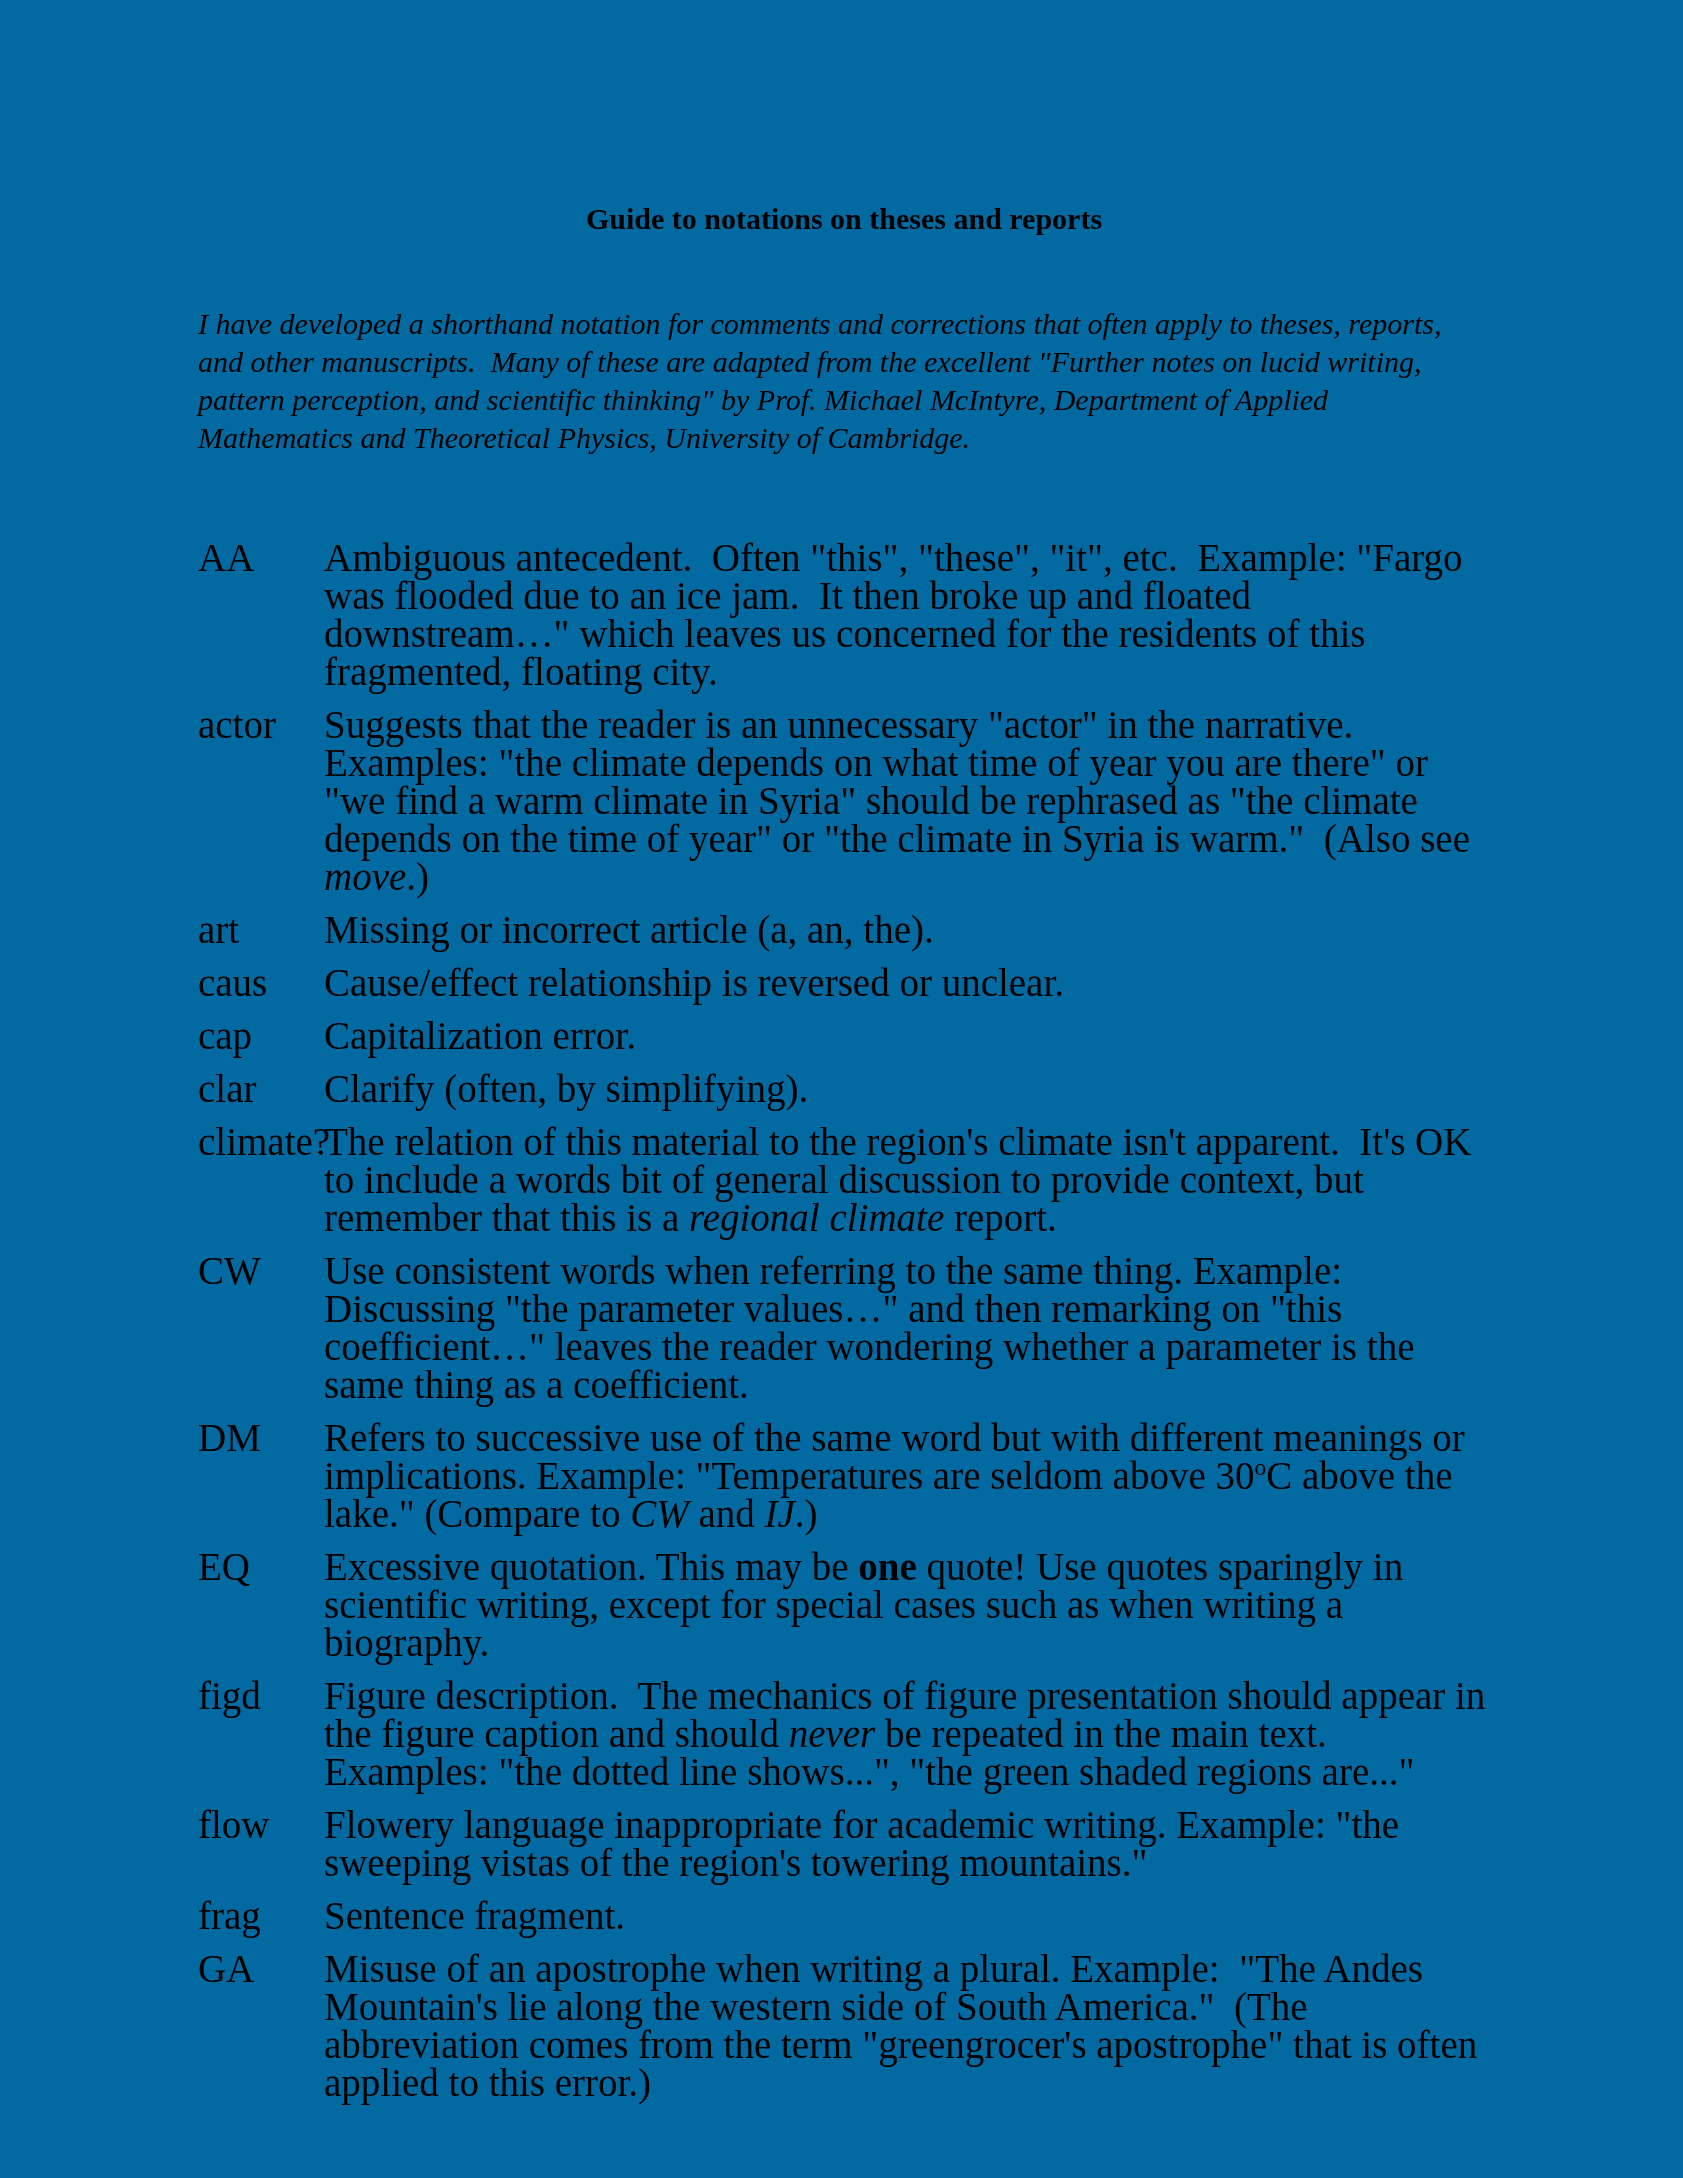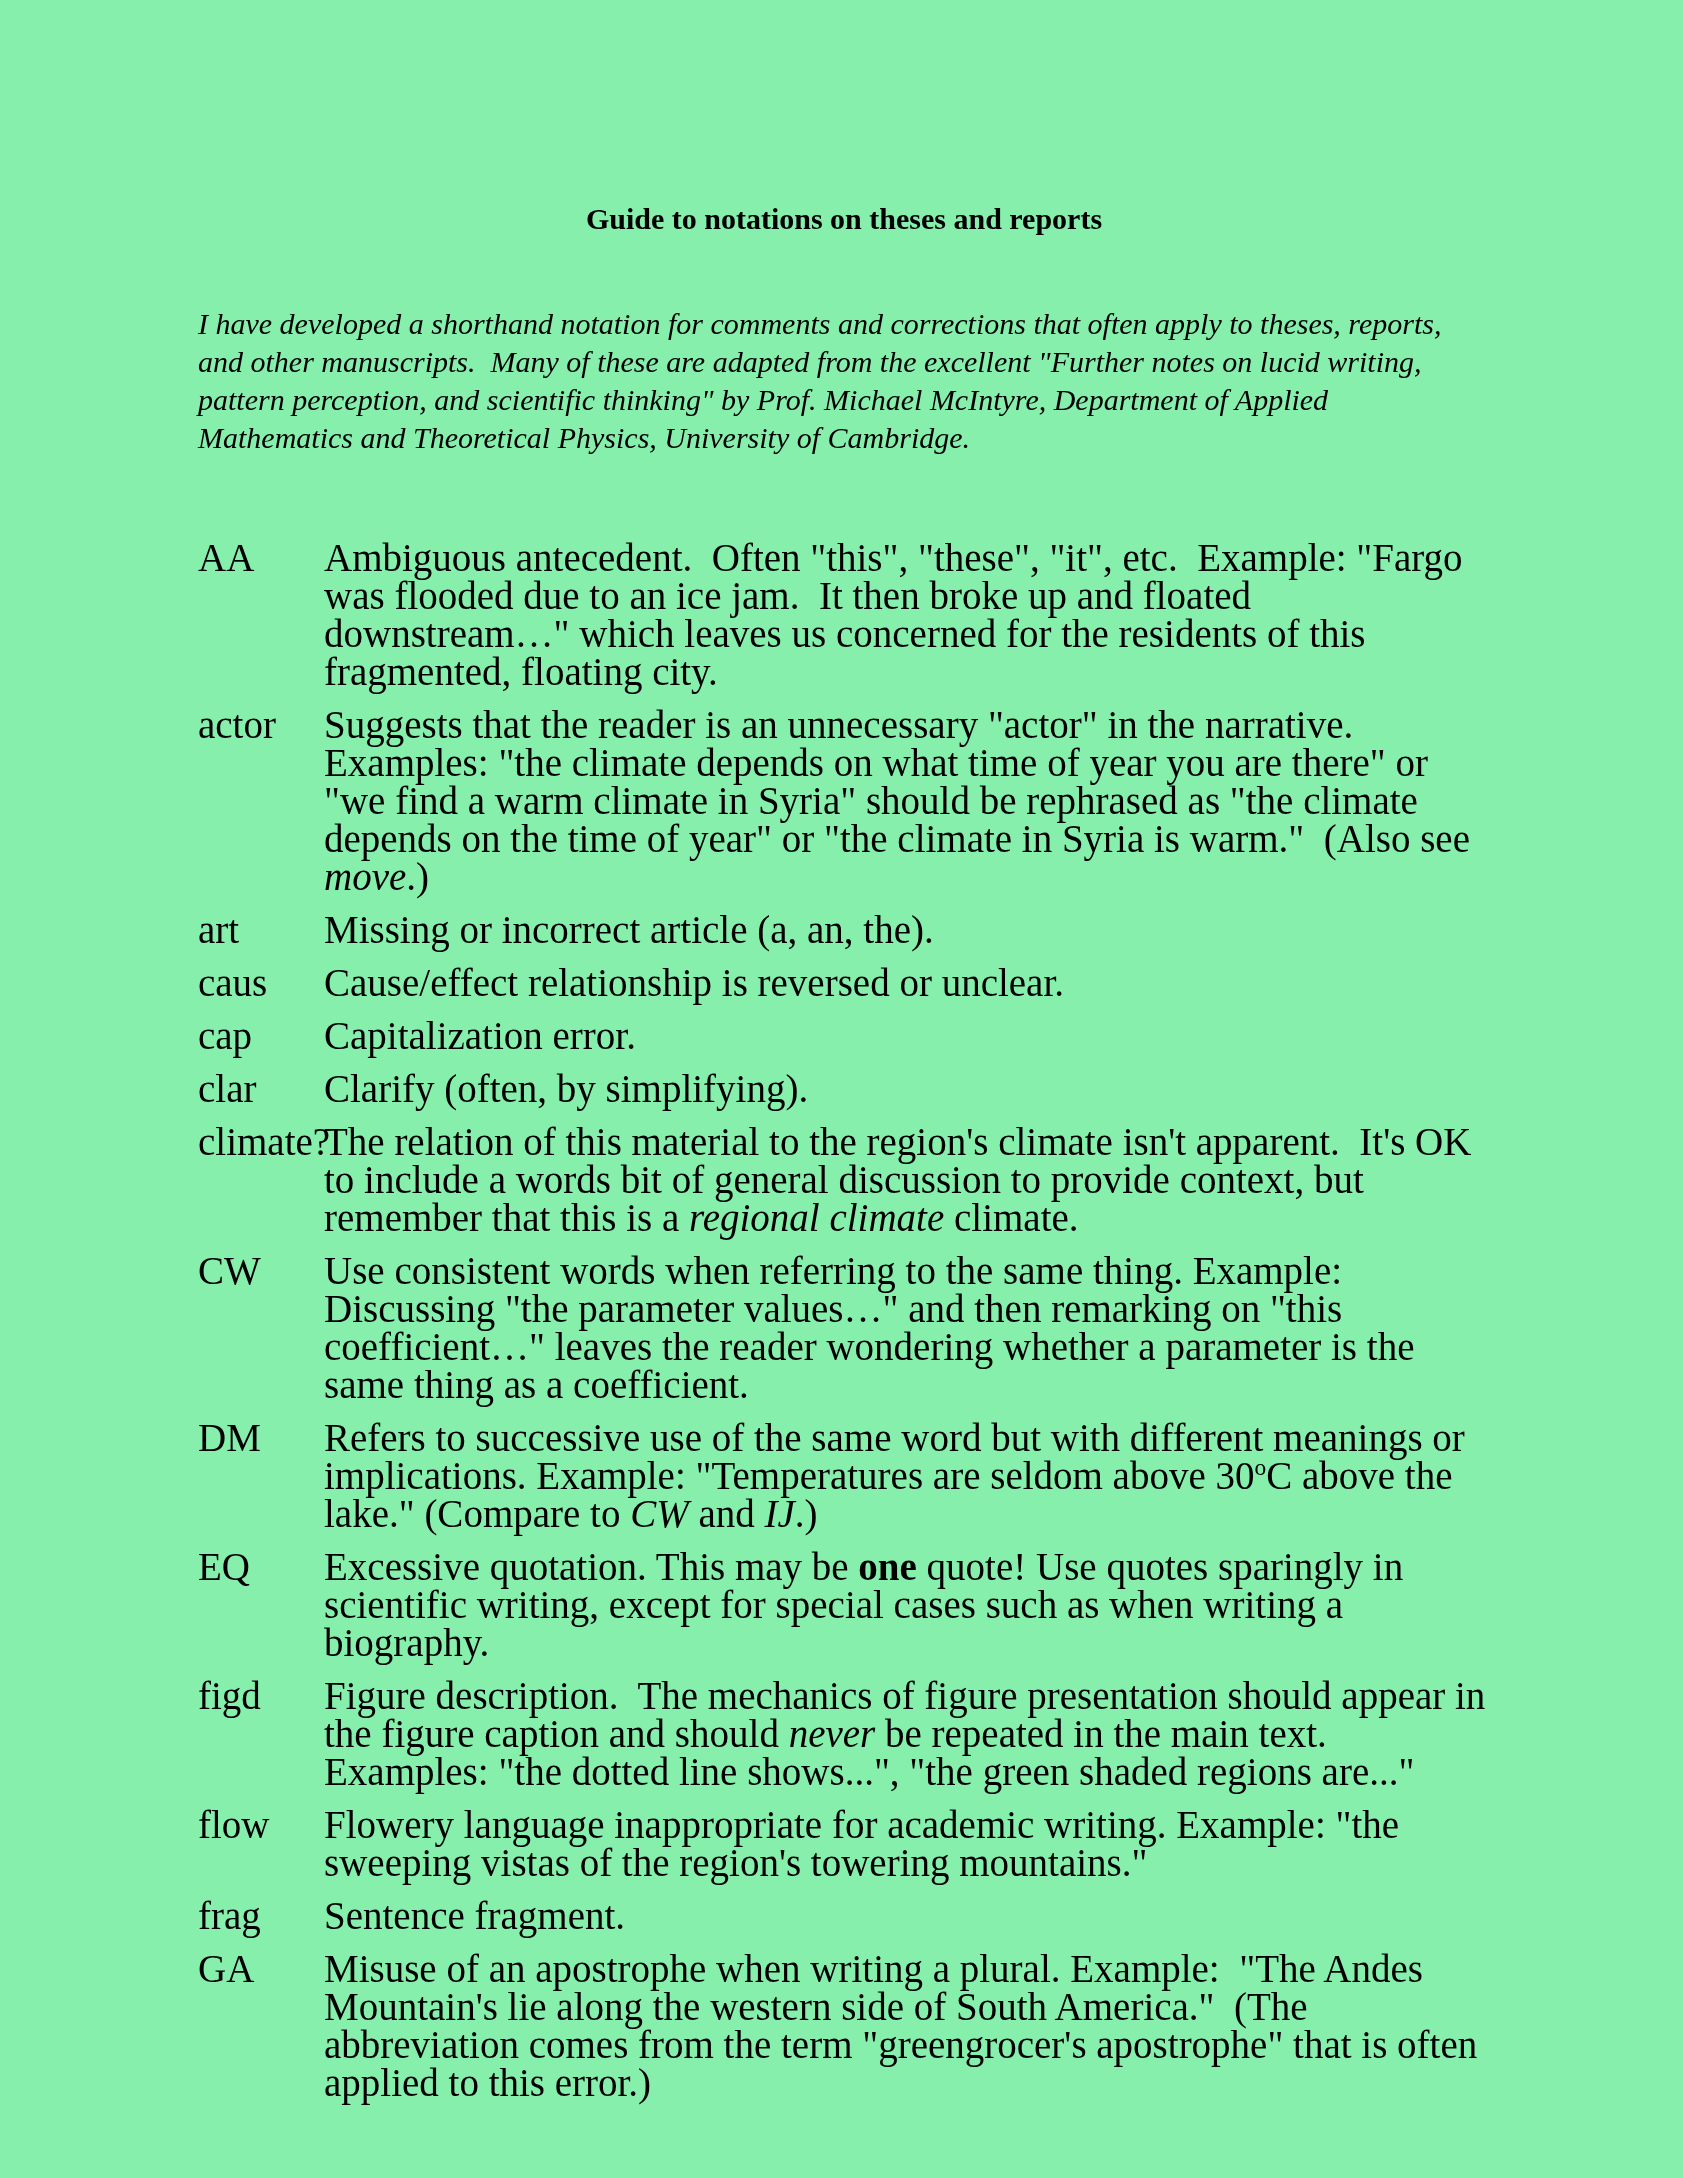--- a/index.html
+++ b/index.html
@@ -10,21 +10,21 @@
   body {
     width: 1683px;
     height: 2178px;
     font-family: "Liberation Serif", serif;
     color: #000000;
     overflow: hidden;
   }
   .page {
     width: 1683px;
     height: 2178px;
-    background: #86efac;
+    background: #0369a1;
   }
   .content {
     width: 1292px;
     padding-top: 200px;
     margin-left: 198px;
   }
   .title {
     margin: 0;
     font-size: 30px;
     line-height: 38px;
@@ -90,21 +90,21 @@
         <div class="entry">
           <div class="term">cap</div>
           <div class="desc"><span>Capitalization error.</span></div>
         </div>
         <div class="entry">
           <div class="term">clar</div>
           <div class="desc"><span>Clarify (often, by simplifying).</span></div>
         </div>
         <div class="entry">
           <div class="term">climate?</div>
-          <div class="desc"><span>The relation of this material to the region's climate isn't apparent.  It's OK to include a words bit of general discussion to provide context, but remember that this is a </span><i>regional climate</i><span> climate.</span></div>
+          <div class="desc"><span>The relation of this material to the region's climate isn't apparent.  It's OK to include a words bit of general discussion to provide context, but remember that this is a </span><i>regional climate</i><span> report.</span></div>
         </div>
         <div class="entry">
           <div class="term">CW</div>
           <div class="desc"><span>Use consistent words when referring to the same thing. Example: Discussing "the parameter values…" and then remarking on "this coefficient…" leaves the reader wondering whether a parameter is the same thing as a coefficient.</span></div>
         </div>
         <div class="entry">
           <div class="term">DM</div>
           <div class="desc"><span>Refers to successive use of the same word but with different meanings or implications. Example: "Temperatures are seldom above 30</span><sup>o</sup><span>C above the lake." (Compare to </span><i>CW</i><span> and </span><i>IJ</i><span>.)</span></div>
         </div>
         <div class="entry">

